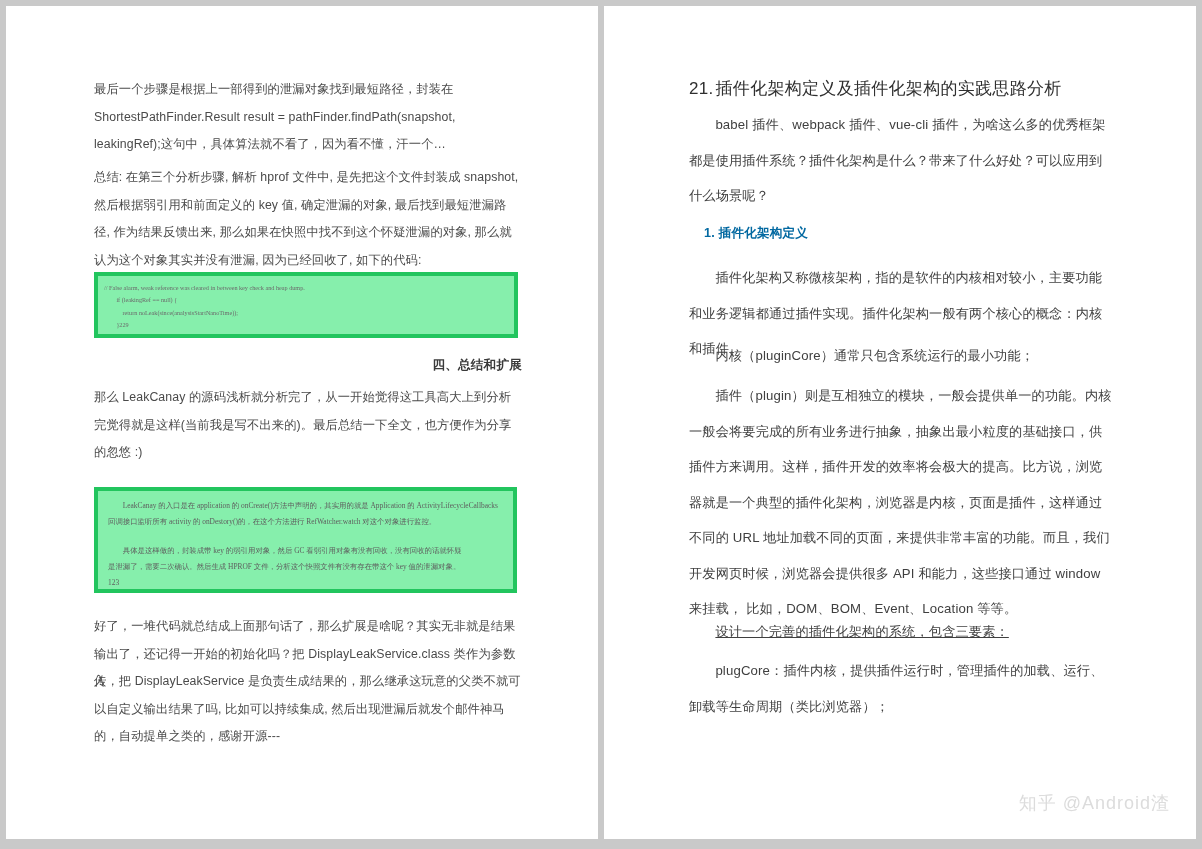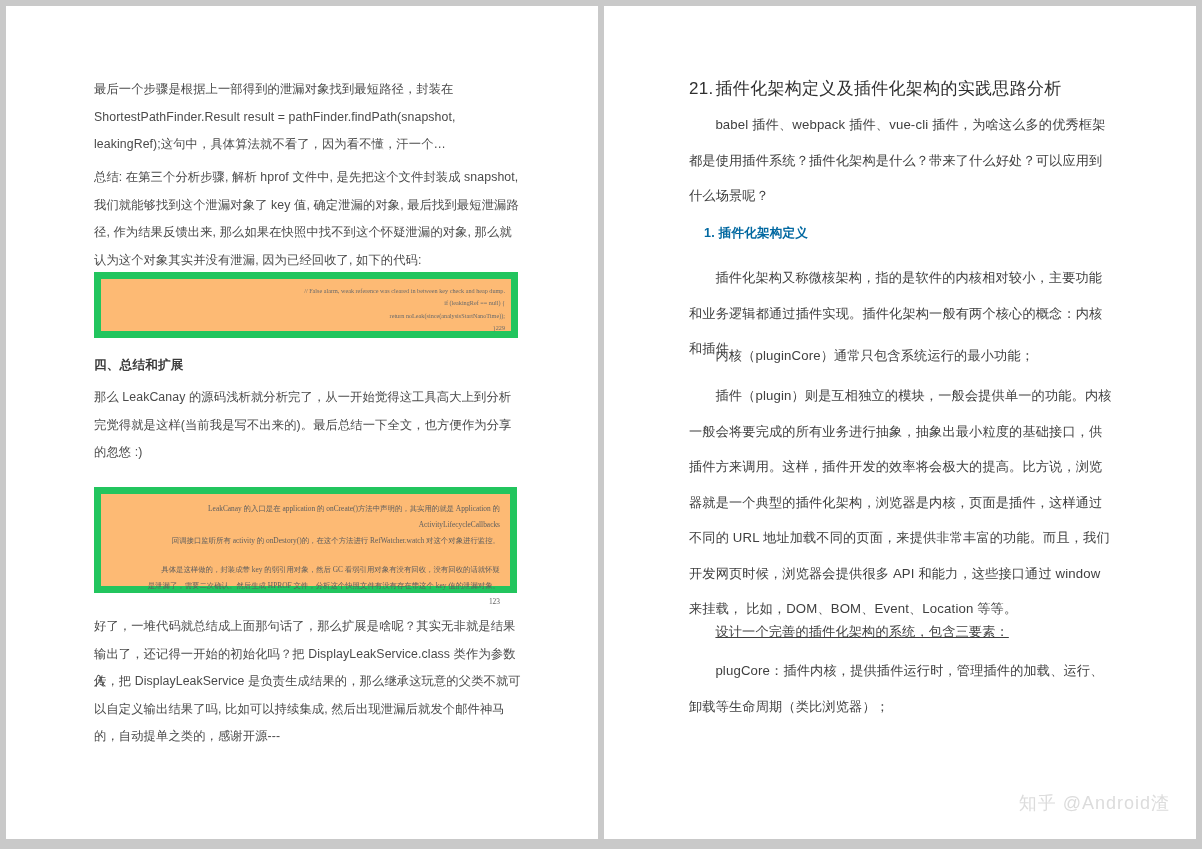--- a/index.html
+++ b/index.html
@@ -66,24 +66,23 @@
     font-weight: bold;
     color: #3a3a3a;
     font-size: 12.6px;
     line-height: 18px;
     letter-spacing: 0.2px;
   }
 
   
   .codebox {
     position: absolute;
-    background: #fdba74;
-    border: 7px solid #22c55e;
+    background: #86efac;
+    border: 4px solid #22c55e;
     box-sizing: border-box;
-    text-align: right;
   }
   .codeline {
     color: #6b6b6b;
     font-size: 6.2px;
     line-height: 12.4px;
     font-family: "Liberation Serif", "DejaVu Serif", serif;
     white-space: pre;
   }
   .quoteline {
     color: #5e5e5e;
@@ -140,31 +139,31 @@
 <div class="spread">
 
   <div class="page page-left">
     <div class="page-inner">
 
       <div class="lp-block body-text" style="top:70px;">
         <p class="para">最后一个步骤是根据上一部得到的泄漏对象找到最短路径，封装在 ShortestPathFinder.Result result = pathFinder.findPath(snapshot, leakingRef);这句中，具体算法就不看了，因为看不懂，汗一个…</p>
       </div>
 
       <div class="lp-block body-text" style="top:158px;">
-        <p class="para">总结: 在第三个分析步骤, 解析 hprof 文件中, 是先把这个文件封装成 snapshot, 我们就能够找到这个泄漏对象了 key 值, 确定泄漏的对象, 最后找到最短泄漏路径, 作为结果反馈出来, 那么如果在快照中找不到这个怀疑泄漏的对象, 那么就认为这个对象其实并没有泄漏, 因为已经回收了, 如下的代码:</p>
+        <p class="para">总结: 在第三个分析步骤, 解析 hprof 文件中, 是先把这个文件封装成 snapshot, 然后根据弱引用和前面定义的 key 值, 确定泄漏的对象, 最后找到最短泄漏路径, 作为结果反馈出来, 那么如果在快照中找不到这个怀疑泄漏的对象, 那么就认为这个对象其实并没有泄漏, 因为已经回收了, 如下的代码:</p>
       </div>
 
       <div class="codebox" style="left:88px; top:266px; width:424px; height:66px; padding:6px 6px 0 6px;">
         <div class="codeline">// False alarm, weak reference was cleared in between key check and heap dump.</div>
         <div class="codeline">        if (leakingRef == null) {</div>
         <div class="codeline">            return noLeak(since(analysisStartNanoTime));</div>
         <div class="codeline">        }229</div>
       </div>
 
-      <div class="lp-block sec-head" style="top:350px;">
+      <div class="lp-block sec-head" style="top:350px;text-align:right;">
         <span>四、总结和扩展</span>
       </div>
 
       <div class="lp-block body-text" style="top:378px;">
         <p class="para">那么 LeakCanay 的源码浅析就分析完了，从一开始觉得这工具高大上到分析完觉得就是这样(当前我是写不出来的)。最后总结一下全文，也方便作为分享的忽悠 :)</p>
       </div>
 
       <div class="codebox" style="left:88px; top:481px; width:423px; height:106px; padding:7px 10px 0 10px;">
         <div class="quoteline">　　LeakCanay 的入口是在 application 的 onCreate()方法中声明的，其实用的就是 Application 的 ActivityLifecycleCallbacks</div>
         <div class="quoteline">回调接口监听所有 activity 的 onDestory()的，在这个方法进行 RefWatcher.watch 对这个对象进行监控。</div>

